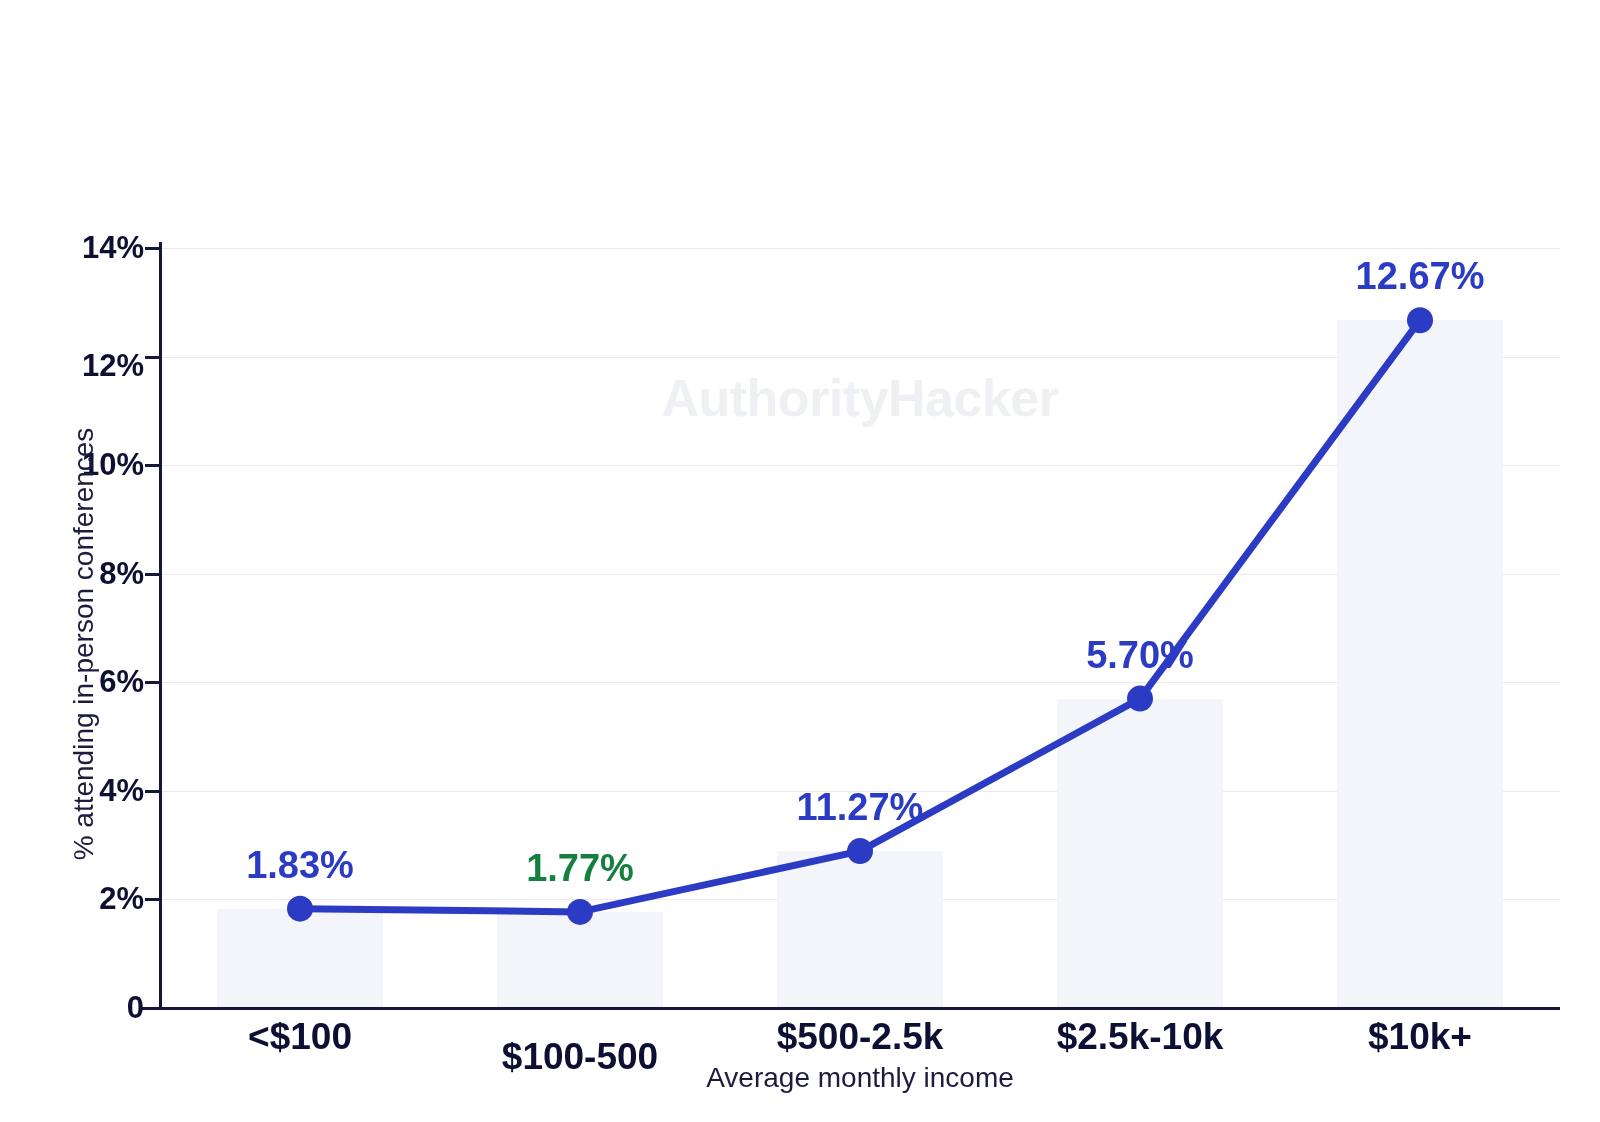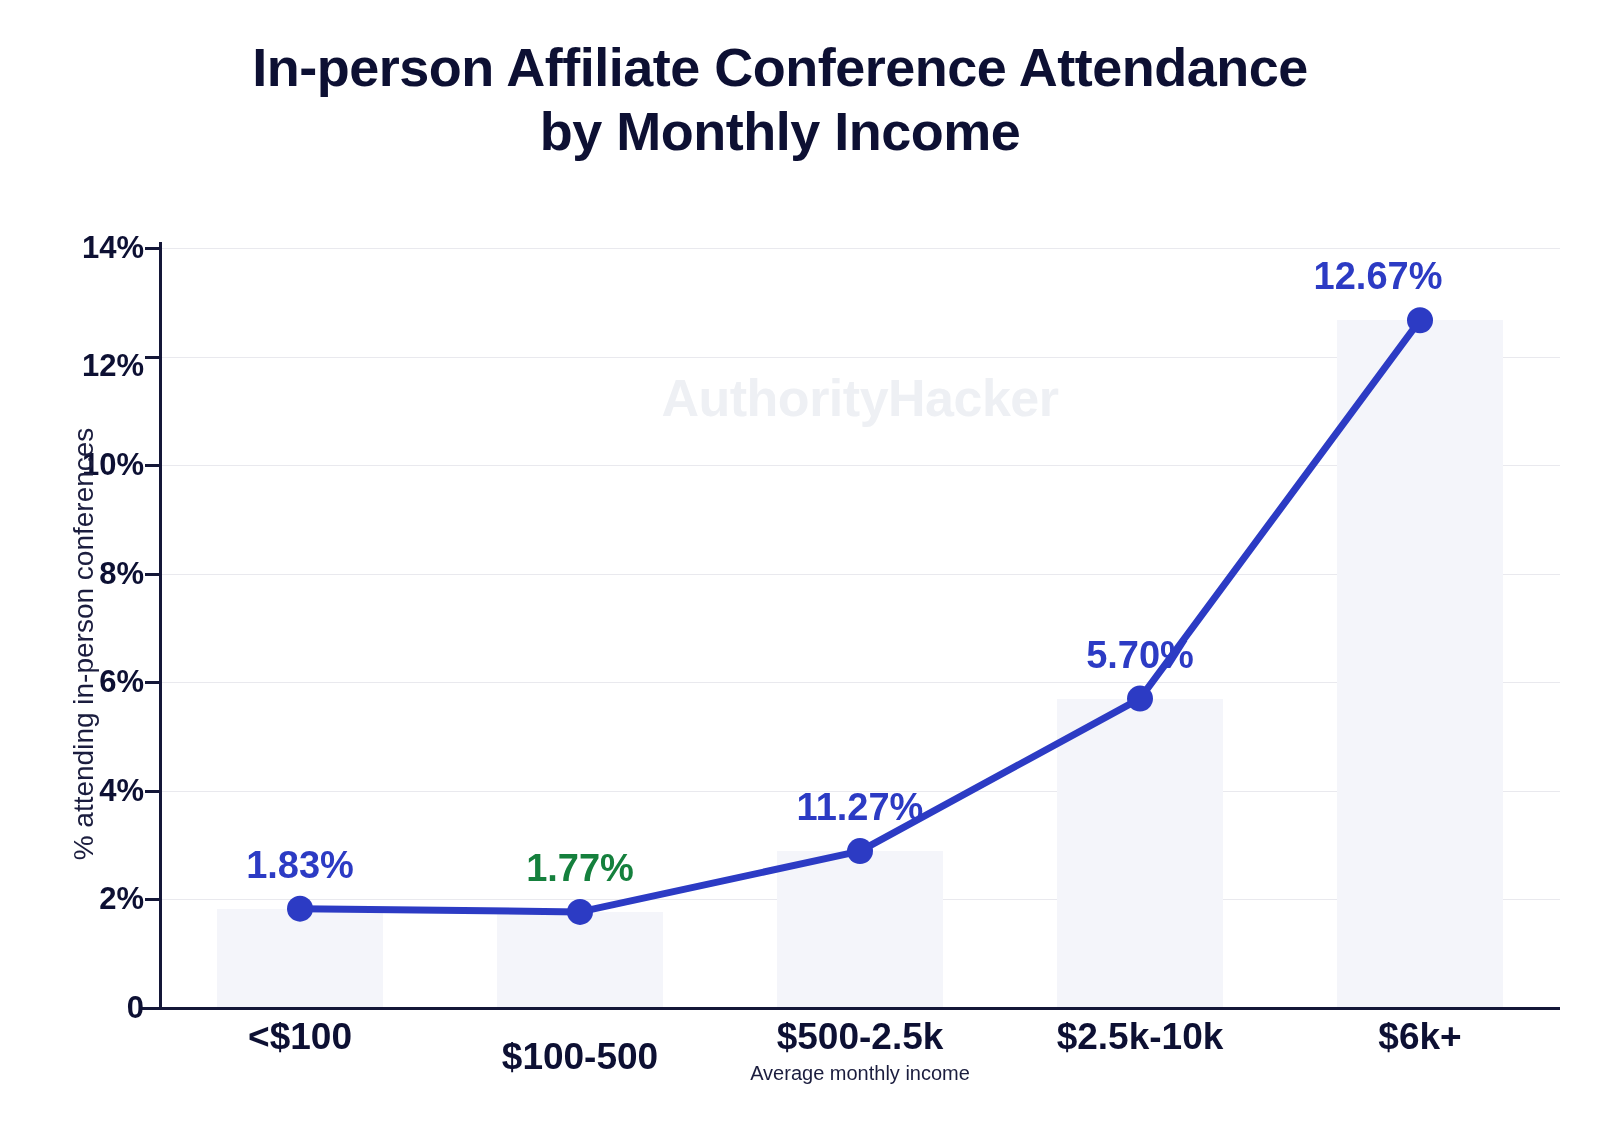--- a/index.html
+++ b/index.html
@@ -121,21 +121,21 @@
     transform: translateX(-50%);
   }
 
   
   .x-axis-title {
     position: absolute;
     left: 160px;
     top: 1062px;
     width: 1400px;
     text-align: center;
-    font-size: 20px;
+    font-size: 28px;
     font-weight: 400;
     color: #1b1d3e;
   }
   .y-axis-title {
     position: absolute;
     left: -296px;
     top: 628px;
     width: 760px;
     text-align: center;
     font-size: 28px;
@@ -163,22 +163,20 @@
     height: 1122px;
     overflow: visible;
     pointer-events: none;
   }
 </style>
 </head>
 <body>
 
 <div id="chart-root">
 
-  <div class="chart-title">In-person Affiliate Conference Attendance
-by Monthly Income</div>
 
   <div class="watermark">AuthorityHacker</div>
 
   <div class="plot-area" id="plot-area">
       <div class="gridline" style="top: 651.429px;"></div>
       <div class="gridline" style="top: 542.857px;"></div>
       <div class="gridline" style="top: 434.286px;"></div>
       <div class="gridline" style="top: 325.714px;"></div>
       <div class="gridline" style="top: 217.143px;"></div>
       <div class="gridline" style="top: 108.571px;"></div>
@@ -209,37 +207,37 @@
       <div class="y-tick" style="top: 355.571px;"></div>
       <div class="y-tick-label" style="top: 366px;">12%</div>
       <div class="y-tick" style="top: 247px;"></div>
       <div class="y-tick-label" style="top: 248px;">14%</div>
     </div>
   <div id="x-ticks">
       <div class="x-tick-label" style="left: 300px;">&lt;$100</div>
       <div class="x-tick-label" style="left: 580px; margin-top: 20px;">$100-500</div>
       <div class="x-tick-label" style="left: 860px;">$500-2.5k</div>
       <div class="x-tick-label" style="left: 1140px;">$2.5k-10k</div>
-      <div class="x-tick-label" style="left: 1420px;">$6k+</div>
+      <div class="x-tick-label" style="left: 1420px;">$10k+</div>
     </div>
 
   <svg class="series-svg" id="series-svg" viewBox="0 0 1600 1122">
       <polyline points="300,908.6571428571428 580,911.9142857142857 860,851.1142857142856 1140,698.5714285714286 1420,320.19999999999993" fill="none" stroke="#2c3bc4" stroke-width="7" stroke-linejoin="round" stroke-linecap="round"></polyline>
       <circle cx="300" cy="908.6571428571428" r="13" fill="#2c3bc4"></circle>
       <circle cx="580" cy="911.9142857142857" r="13" fill="#2c3bc4"></circle>
       <circle cx="860" cy="851.1142857142856" r="13" fill="#2c3bc4"></circle>
       <circle cx="1140" cy="698.5714285714286" r="13" fill="#2c3bc4"></circle>
       <circle cx="1420" cy="320.19999999999993" r="13" fill="#2c3bc4"></circle>
     </svg>
 
   <div id="point-labels">
       <div class="point-label" style="left: 300px; top: 886.657px; color: rgb(44, 59, 196);">1.83%</div>
       <div class="point-label" style="left: 580px; top: 889.914px; color: #15803d;">1.77%</div>
       <div class="point-label" style="left: 860px; top: 829.114px; color: rgb(44, 59, 196);">11.27%</div>
       <div class="point-label" style="left: 1140px; top: 676.571px; color: rgb(44, 59, 196);">5.70%</div>
-      <div class="point-label" style="left: 1378px; top: 298.2px; color: rgb(44, 59, 196);">12.67%</div>
+      <div class="point-label" style="left: 1420px; top: 298.2px; color: rgb(44, 59, 196);">12.67%</div>
     </div>
 
   <div class="x-axis-title">Average monthly income</div>
 
   <div class="y-axis-title">% attending in-person conferences</div>
 
 </div>
 
 </body></html>

